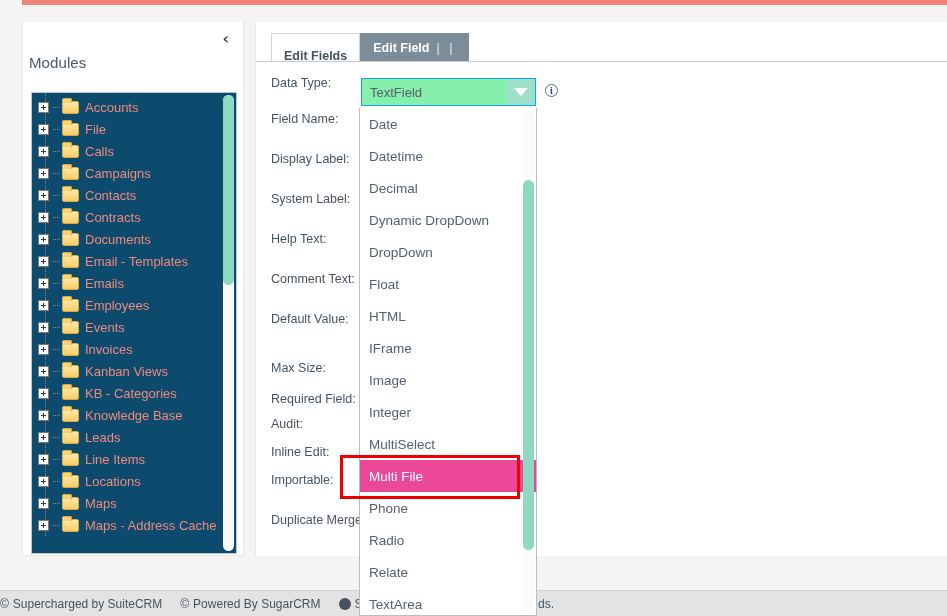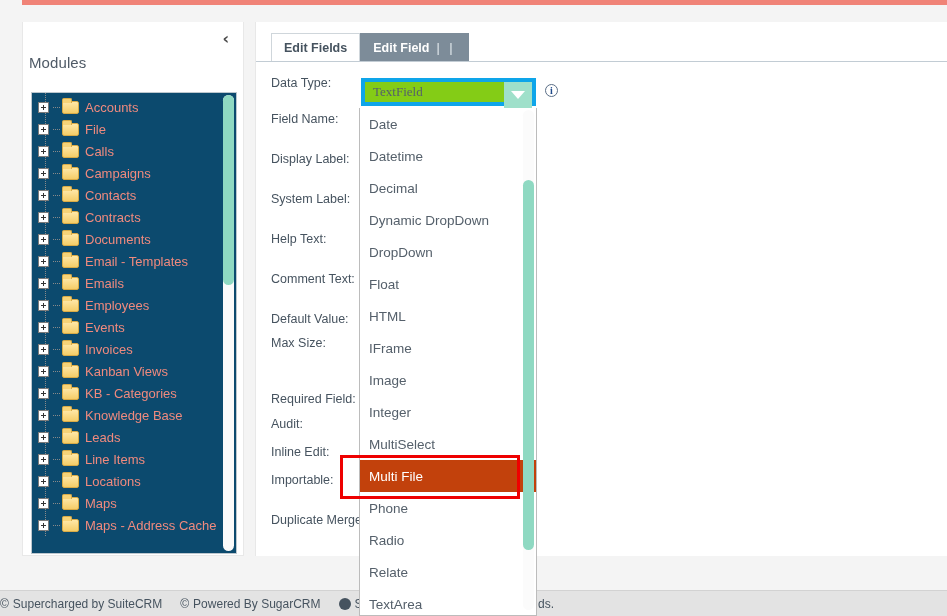--- a/index.html
+++ b/index.html
@@ -138,20 +138,21 @@
     height: 29px; padding: 0 12px;
     display: flex; align-items: center;
     font-size: 12.5px; font-weight: bold;
     cursor: pointer;
     line-height: 1;
   }
   .tab.inactive {
     background: #fff; color: #46535f;
     border: 1px solid #cfd6db;
     border-bottom: none;
+    align-items: flex-end;
   }
   .tab.active {
     background: #7d8c99; color: #ffffff;
     border: 1px solid #7d8c99; border-bottom: none;
   }
   .tab-close-group {
     margin-left: 7px; color: #c9d2d8;
     font-size: 12px; letter-spacing: 3px;
   }
   .tabs-rule {
@@ -167,25 +168,24 @@
     line-height: 1;
   }
 
   
   .select-wrap {
     position: absolute; left: 105px; top: 56px;
     width: 175px; height: 28px;
   }
   .select-box {
     position: absolute; inset: 0;
-    border: 4px solid #0ea5e9;
-    background: #84cc16;
+    border: 1px solid #0ea5e9;
+    background: #86efac;
     display: flex; align-items: center;
     cursor: pointer;
-    font-family: Liberation Serif, serif;
   }
   .select-value {
     padding-left: 8px; font-size: 13px; color: #55606b;
   }
   .select-arrow {
     position: absolute; right: 0; top: 0;
     width: 28px; height: 26px;
     background: #9fe0ca;
     display: flex; align-items: center; justify-content: center;
   }
@@ -218,21 +218,21 @@
     z-index: 40;
   }
   .dd-item {
     height: 32px; display: flex; align-items: center;
     padding-left: 9px;
     font-size: 13.5px; color: #55606b;
     cursor: pointer;
     white-space: nowrap;
   }
   .dd-item.selected {
-    background: #c2410c; color: #ffffff; text-align: center;
+    background: #ec4899; color: #ffffff; text-align: center;
   }
   .dd-track {
     position: absolute; right: 2px; top: 2px;
     width: 11px; height: 500px;
     background: #fbfbfb; border-radius: 6px;
   }
   .dd-thumb {
     position: absolute; left: 0; top: 70px;
     width: 11px; height: 370px;
     background: #8fd9c2; border-radius: 6px;
@@ -434,21 +434,21 @@
     <div class="tabs-rule"></div>
 
     <div class="form-labels" id="form-labels">
         <div class="form-label" style="position: absolute; top: 0px;">Data Type:</div>
         <div class="form-label" style="position: absolute; top: 36px;">Field Name:</div>
         <div class="form-label" style="position: absolute; top: 76px;">Display Label:</div>
         <div class="form-label" style="position: absolute; top: 116px;">System Label:</div>
         <div class="form-label" style="position: absolute; top: 156px;">Help Text:</div>
         <div class="form-label" style="position: absolute; top: 196px;">Comment Text:</div>
         <div class="form-label" style="position: absolute; top: 236px;">Default Value:</div>
-        <div class="form-label" style="position: absolute; top: 260px;">Max Size:</div>
+        <div class="form-label" style="position: absolute; top: 285px;">Max Size:</div>
         <div class="form-label" style="position: absolute; top: 316px;">Required Field:</div>
         <div class="form-label" style="position: absolute; top: 341px;">Audit:</div>
         <div class="form-label" style="position: absolute; top: 369px;">Inline Edit:</div>
         <div class="form-label" style="position: absolute; top: 397px;">Importable:</div>
         <div class="form-label" style="position: absolute; top: 437px;">Duplicate Merge</div>
       </div>
 
     <div class="select-wrap">
       <div class="select-box">
         <span class="select-value">TextField</span>

